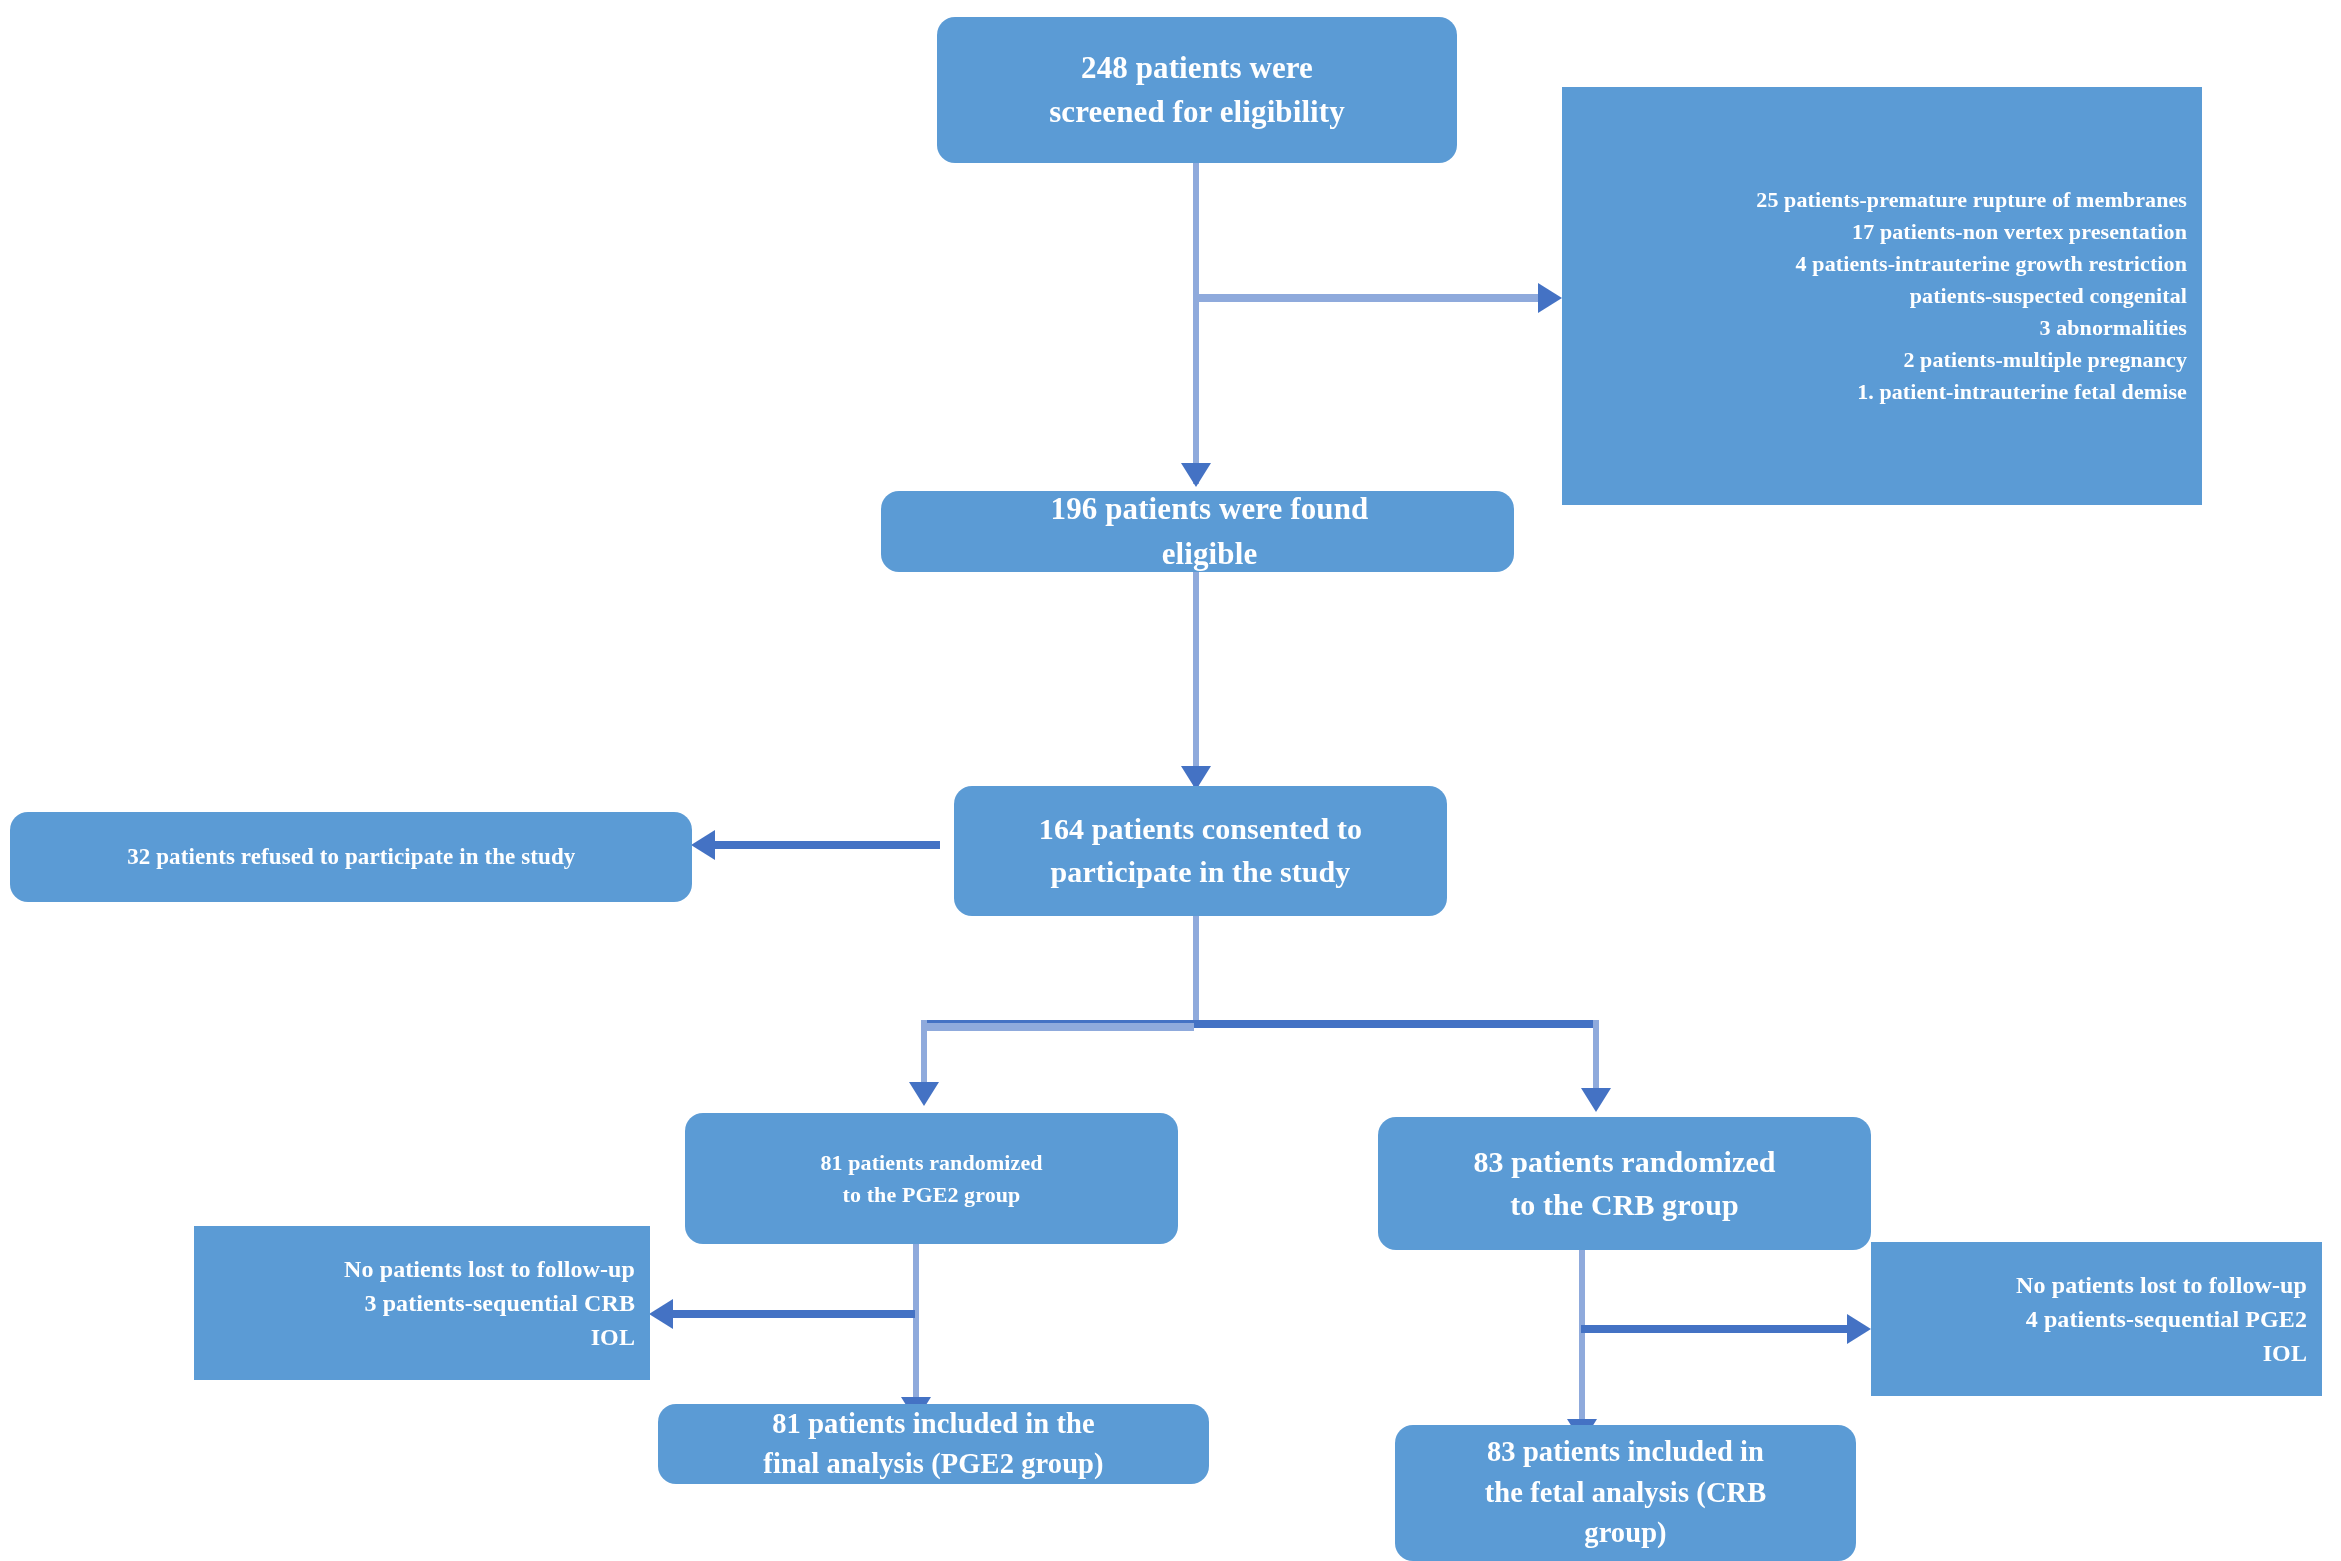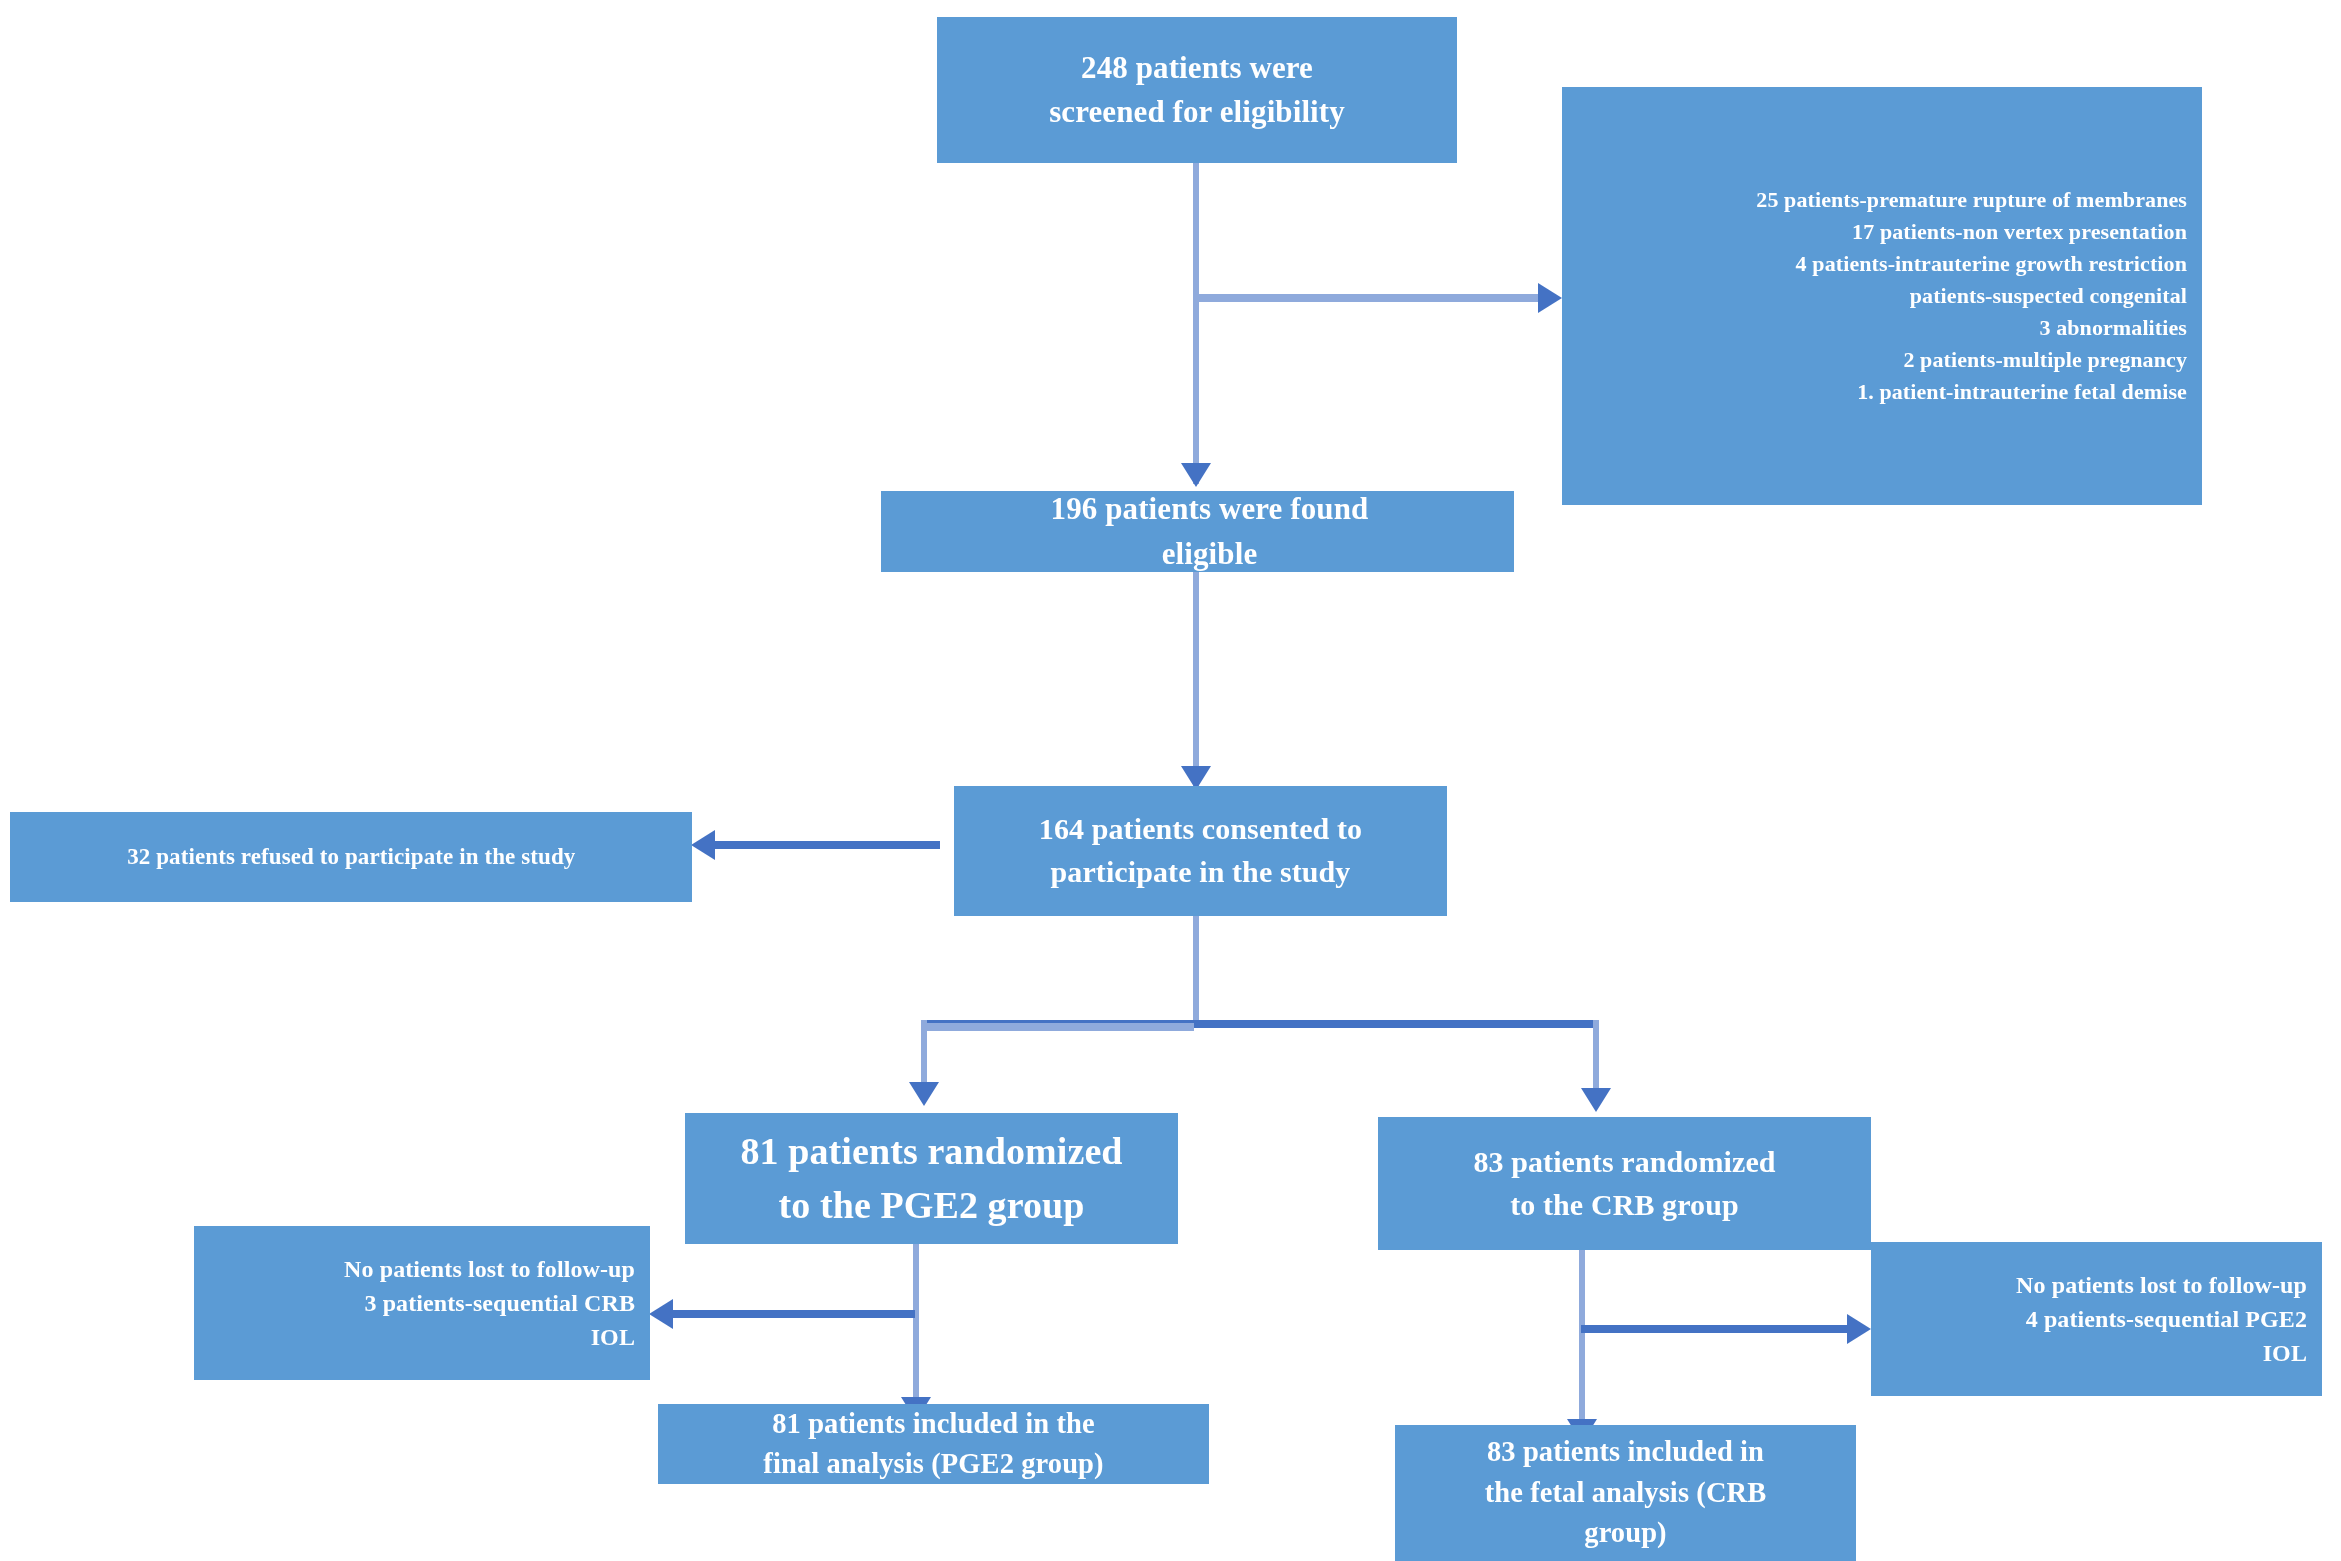--- a/index.html
+++ b/index.html
@@ -22,21 +22,21 @@
     color: #ffffff;
     display: flex;
     flex-direction: column;
     justify-content: center;
     box-sizing: border-box;
     line-height: 1.42;
     font-weight: 700;
     letter-spacing: 0.1px;
   }
   .node .ln { display: block; white-space: nowrap; }
-  .c-align { align-items: center; text-align: center; }
+  .c-align { align-items: center; text-align: center; border-radius: 18px; }
   .r-align { align-items: flex-end; text-align: right; }
   .pad-r { padding-right: 15px; justify-content: center; }
 
   
   .vline, .hline {
     position: absolute;
     background: #8FAADC;
   }
   .vline.dark, .hline.dark { background: #4472C4; }
   .arrow-d, .arrow-u, .arrow-l, .arrow-r {
@@ -120,21 +120,21 @@
 
   <div class="node c-align" style="left:10.3px; top:796px; width:682px; height:90px; font-size:23px;margin-top:16px;">
     <span class="ln">32 patients refused to participate in the study</span>
   </div>
 
   <div class="node c-align" style="left:954px; top:786px; width:493px; height:130px; font-size:30px;">
     <span class="ln">164 patients  consented to</span>
     <span class="ln">participate  in the study</span>
   </div>
 
-  <div class="node c-align" style="left:685px; top:1113px; width:493px; height:131px; font-size:38px;">
+  <div class="node c-align" style="left:685px; top:1113px; width:493px; height:131px; font-size:22px;">
     <span class="ln">81 patients randomized</span>
     <span class="ln">to the PGE2 group</span>
   </div>
 
   <div class="node c-align" style="left:1378px; top:1117px; width:493px; height:133px; font-size:30px;">
     <span class="ln">83 patients randomized</span>
     <span class="ln">to the CRB group</span>
   </div>
 
   <div class="node r-align pad-r" style="left:194px; top:1226px; width:456px; height:154px; font-size:24px;">

